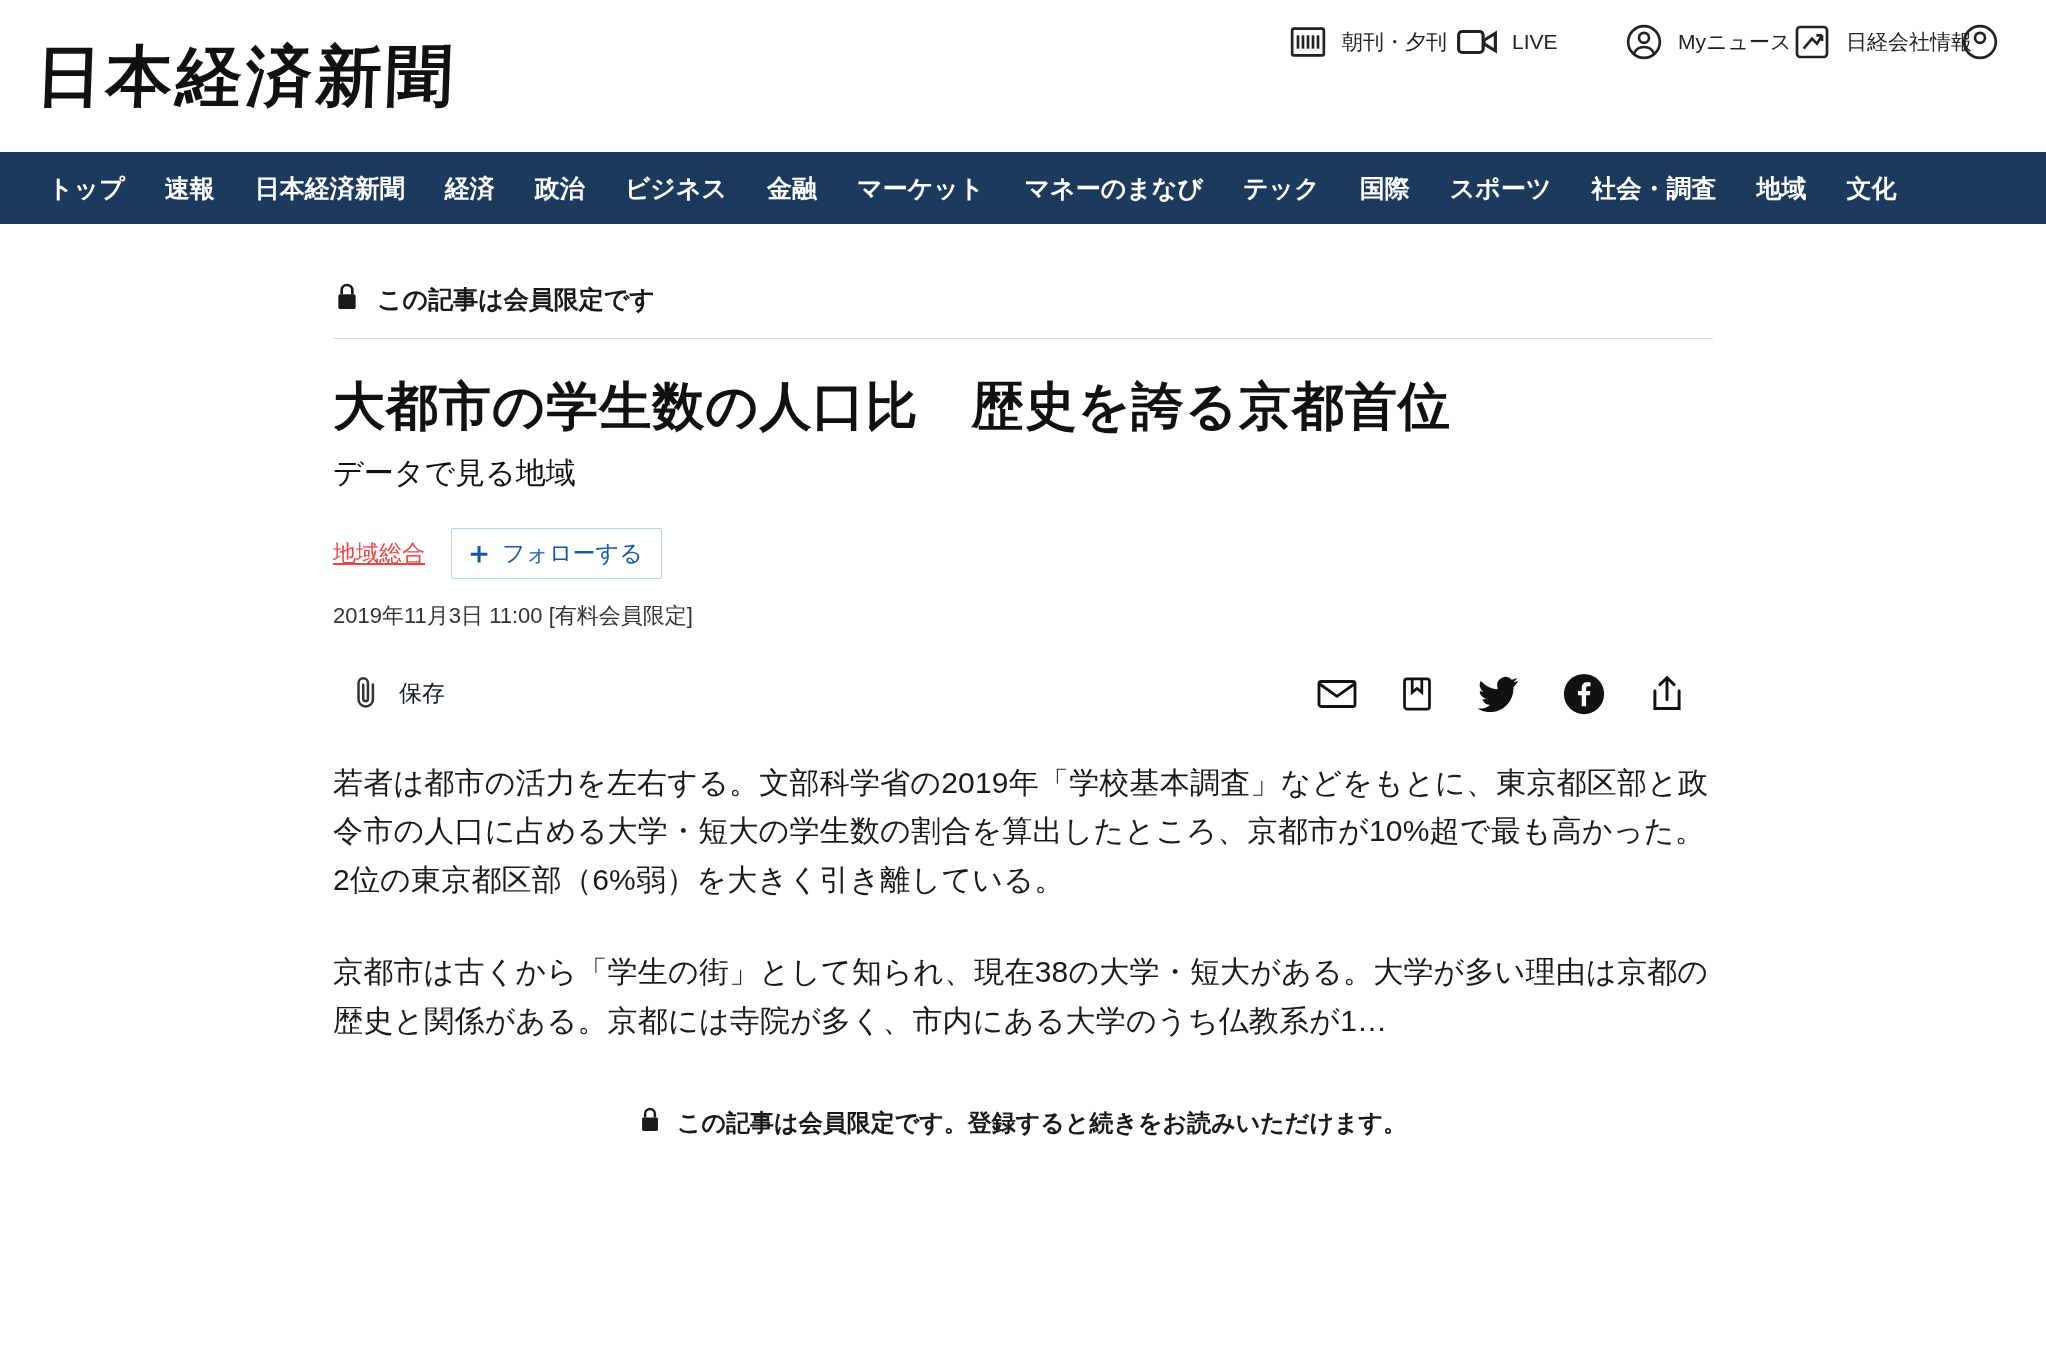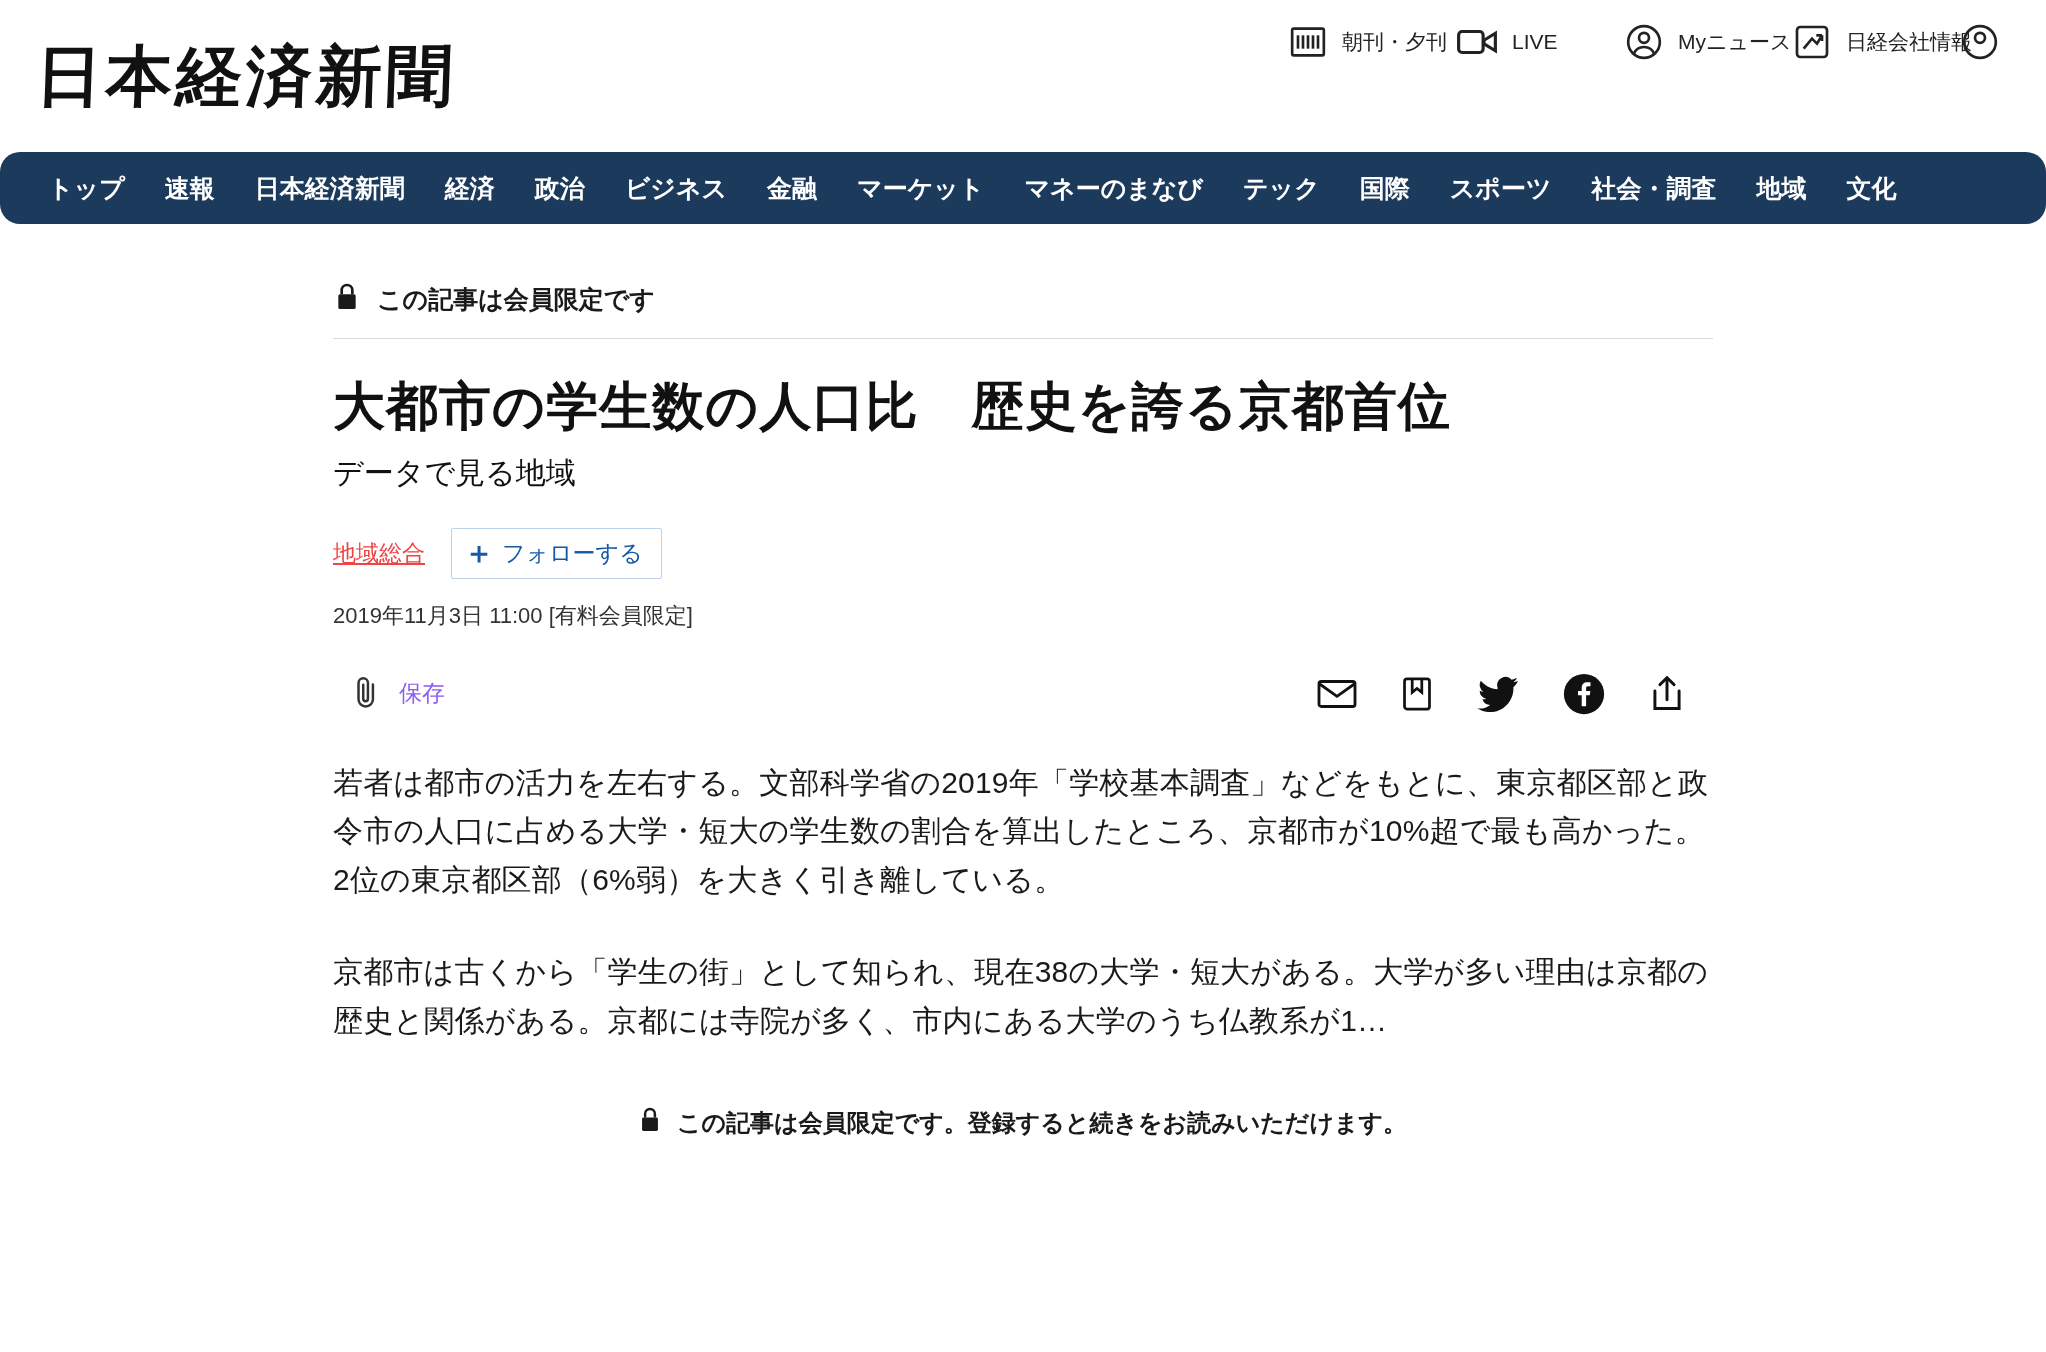--- a/index.html
+++ b/index.html
@@ -57,21 +57,20 @@
   .tool.clipped .label { margin-left: 42px; }
 
   
   .main-nav {
     background: #1b3a5c;
     height: 72px;
     display: flex;
     align-items: center;
     padding-left: 28px;
     gap: 0;
-    border-radius: 20px;
   }
   .nav-item {
     color: #ffffff;
     font-size: 25px;
     font-weight: 700;
     padding: 0 20px;
     white-space: nowrap;
     cursor: pointer;
     line-height: 72px;
   }
@@ -149,21 +148,21 @@
     justify-content: space-between;
     margin-top: 42px;
     padding: 0 8px 0 18px;
   }
   .save-group {
     display: flex;
     align-items: center;
     gap: 18px;
     cursor: pointer;
   }
-  .save-group .label { font-size: 23px; color: #8b5cf6; }
+  .save-group .label { font-size: 23px; color: #0f172a; }
   .share-group {
     display: flex;
     align-items: center;
     gap: 44px;
     padding-right: 20px;
   }
   .share-group .icon { cursor: pointer; display: flex; align-items: center; justify-content: center; }
 
   .body-text {
     font-size: 30px;

